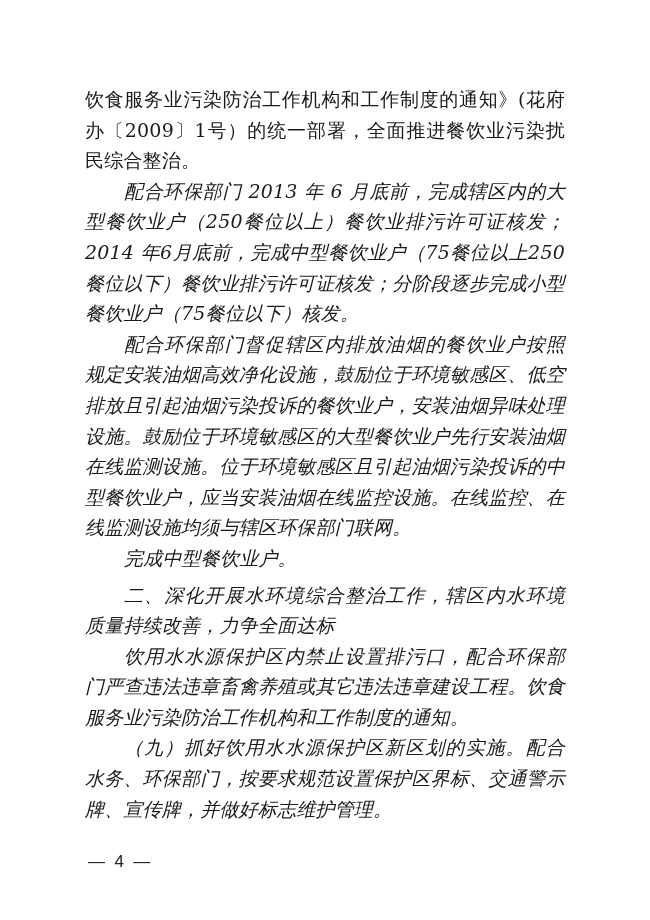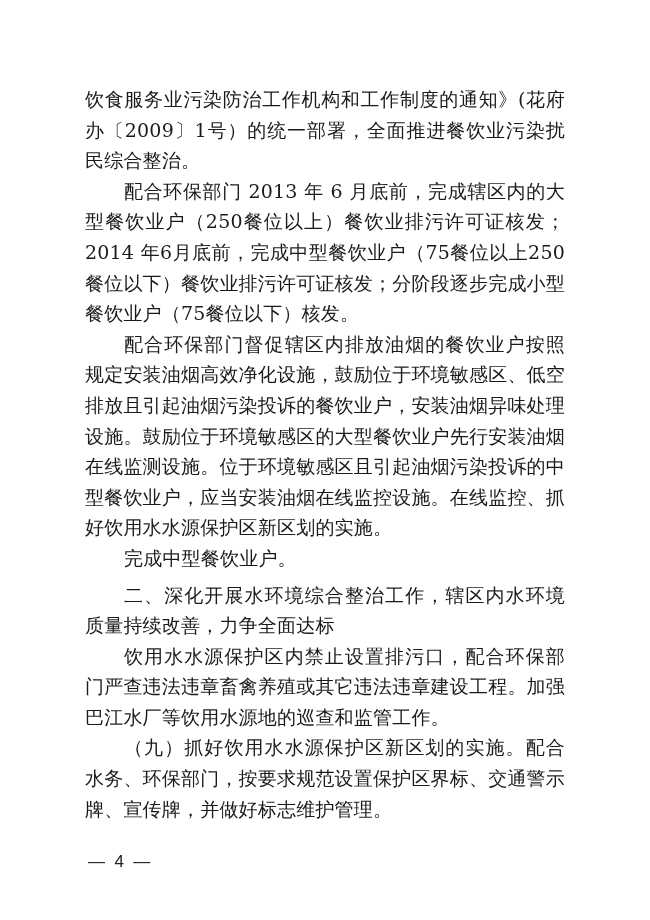--- a/index.html
+++ b/index.html
@@ -5,34 +5,34 @@
   html, body { margin: 0; padding: 0; }
   body {
     width: 650px; height: 920px; background: #ffffff; position: relative; overflow: hidden;
     font-family: "DejaVu Serif", "Liberation Serif", serif; color: #1a1a1a;
   }
   .page { position: absolute; left: 85px; top: 84px; width: 480px; }
   .p {
     font-size: 19px; line-height: 30.6px; margin: 0; text-align: justify;
     text-align-last: left; letter-spacing: 0.2px;
   }
-  .indent { text-indent: 39px; }
+  .indent { text-indent: 39px; font-style: italic; }
   .heading { font-family: "DejaVu Sans", "Liberation Sans", sans-serif; font-weight: normal; font-size: 19px; margin-top: 6px; }
   .pagenum {
     position: absolute; left: 88px; top: 852px;
     font-family: "Liberation Sans", "DejaVu Sans", sans-serif; font-size: 17px; color: #222; letter-spacing: 0;
     white-space: pre;
   }
 </style>
 </head>
 <body>
 
 <div class="page">
   <p class="p">饮食服务业污染防治工作机构和工作制度的通知》(花府办〔2009〕1号）的统一部署，全面推进餐饮业污染扰民综合整治。</p>
   <p class="p indent">配合环保部门 2013 年 6 月底前，完成辖区内的大型餐饮业户（250餐位以上）餐饮业排污许可证核发；2014 年6月底前，完成中型餐饮业户（75餐位以上250餐位以下）餐饮业排污许可证核发；分阶段逐步完成小型餐饮业户（75餐位以下）核发。</p>
-  <p class="p indent">配合环保部门督促辖区内排放油烟的餐饮业户按照规定安装油烟高效净化设施，鼓励位于环境敏感区、低空排放且引起油烟污染投诉的餐饮业户，安装油烟异味处理设施。鼓励位于环境敏感区的大型餐饮业户先行安装油烟在线监测设施。位于环境敏感区且引起油烟污染投诉的中型餐饮业户，应当安装油烟在线监控设施。在线监控、抓好饮用水水源保护区新区划的实施。</p>
+  <p class="p indent">配合环保部门督促辖区内排放油烟的餐饮业户按照规定安装油烟高效净化设施，鼓励位于环境敏感区、低空排放且引起油烟污染投诉的餐饮业户，安装油烟异味处理设施。鼓励位于环境敏感区的大型餐饮业户先行安装油烟在线监测设施。位于环境敏感区且引起油烟污染投诉的中型餐饮业户，应当安装油烟在线监控设施。在线监控、在线监测设施均须与辖区环保部门联网。</p>
   <p class="p indent">完成中型餐饮业户。</p>
   <p class="p indent heading">二、深化开展水环境综合整治工作，辖区内水环境质量持续改善，力争全面达标</p>
-  <p class="p indent">饮用水水源保护区内禁止设置排污口，配合环保部门严查违法违章畜禽养殖或其它违法违章建设工程。加强巴江水厂等饮用水源地的巡查和监管工作。</p>
+  <p class="p indent">饮用水水源保护区内禁止设置排污口，配合环保部门严查违法违章畜禽养殖或其它违法违章建设工程。饮食服务业污染防治工作机构和工作制度的通知。</p>
   <p class="p indent">（九）抓好饮用水水源保护区新区划的实施。配合水务、环保部门，按要求规范设置保护区界标、交通警示牌、宣传牌，并做好标志维护管理。</p>
 </div>
 
 <div class="pagenum">—  4  —</div>
 
 </body></html>

